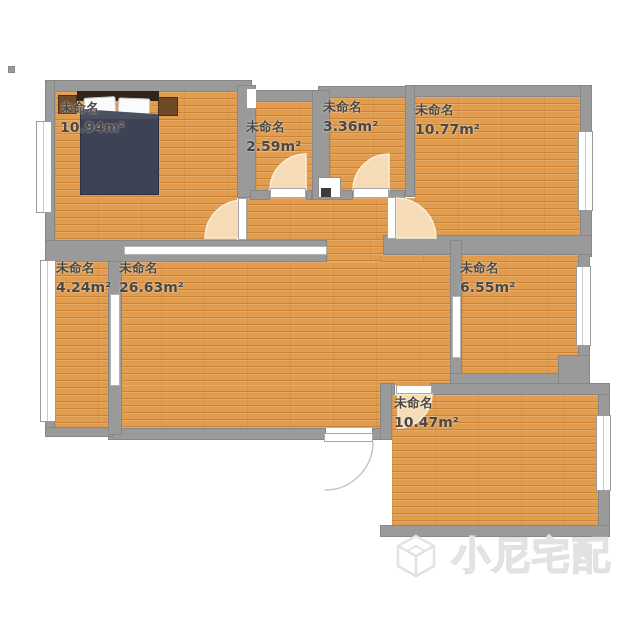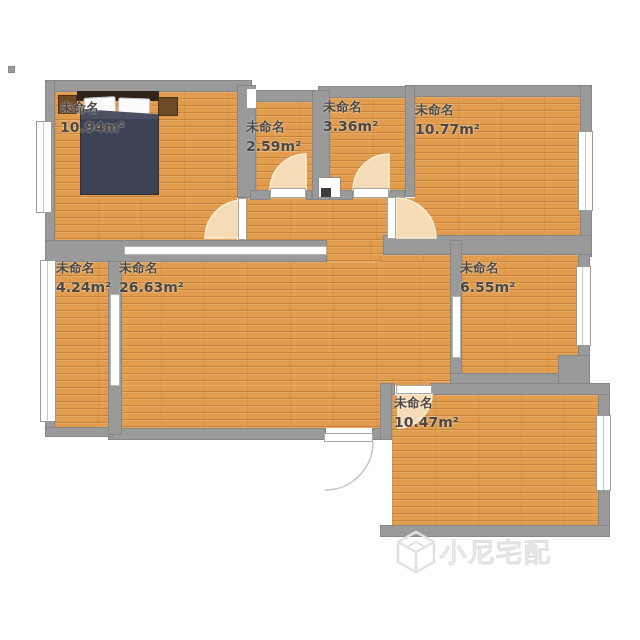--- a/index.html
+++ b/index.html
@@ -26,22 +26,22 @@
   .nstand{position:absolute;width:19px;height:19px;background:#6e4a27;border:1px solid #4a3015;box-sizing:border-box;}
   .pillow{position:absolute;width:32px;height:22px;background:#fbfbfb;border:1px solid #c6c6c6;border-radius:2px;box-sizing:border-box;}
   .duvet{position:absolute;left:80px;top:109px;width:79px;height:86px;background:#3d4255;border:1px solid #2b2f40;box-sizing:border-box;
          clip-path:polygon(0 0,100% 6%,100% 100%,0 100%);box-shadow:inset 0 9px 0 rgba(255,255,255,0.07);}
   
   .rlabel{position:absolute;color:#4b4742;text-shadow:0 0 2px rgba(255,255,255,0.85);line-height:1.15;white-space:nowrap;}
   .rname{font-size:13px;font-weight:bold;}
   .rarea{font-size:14px;font-weight:bold;margin-top:3px;}
   
   .wm{position:absolute;left:396px;top:530px;display:flex;align-items:center;}
-  .wm-text{font-size:26px;font-weight:normal;letter-spacing:2px;color:transparent;
-           -webkit-text-stroke:1.6px #e2e2e2;margin-left:4px;}
+  .wm-text{font-size:38px;font-weight:bold;letter-spacing:2px;color:transparent;
+           -webkit-text-stroke:1.6px #e2e2e2;margin-left:16px;}
   .fixture{position:absolute;background:#fff;border:1px solid #8f8f8f;box-sizing:border-box;}
   .fixture-mark{position:absolute;background:#3c3c3c;}
 </style>
 </head>
 <body>
 
 <div class="stage">
 
   <div class="fl" style="left:55px;top:92px;width:182px;height:148px;"></div>
   <div class="fl" style="left:256px;top:102px;width:56px;height:88px;"></div>

